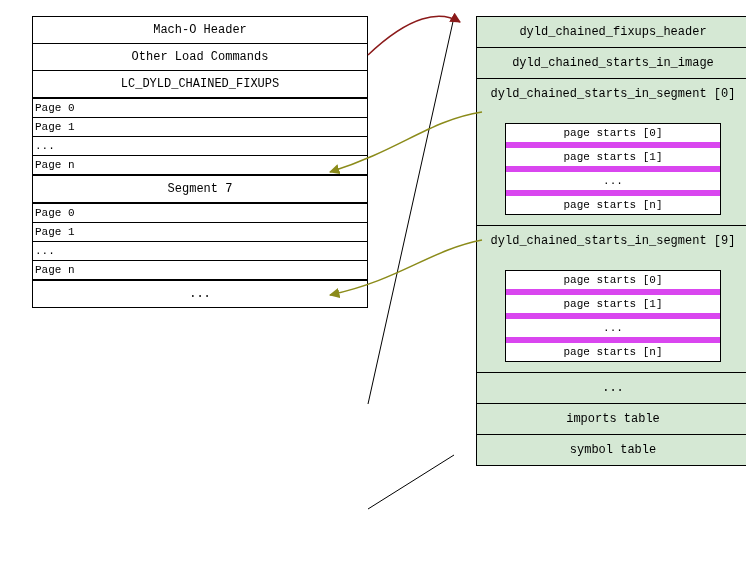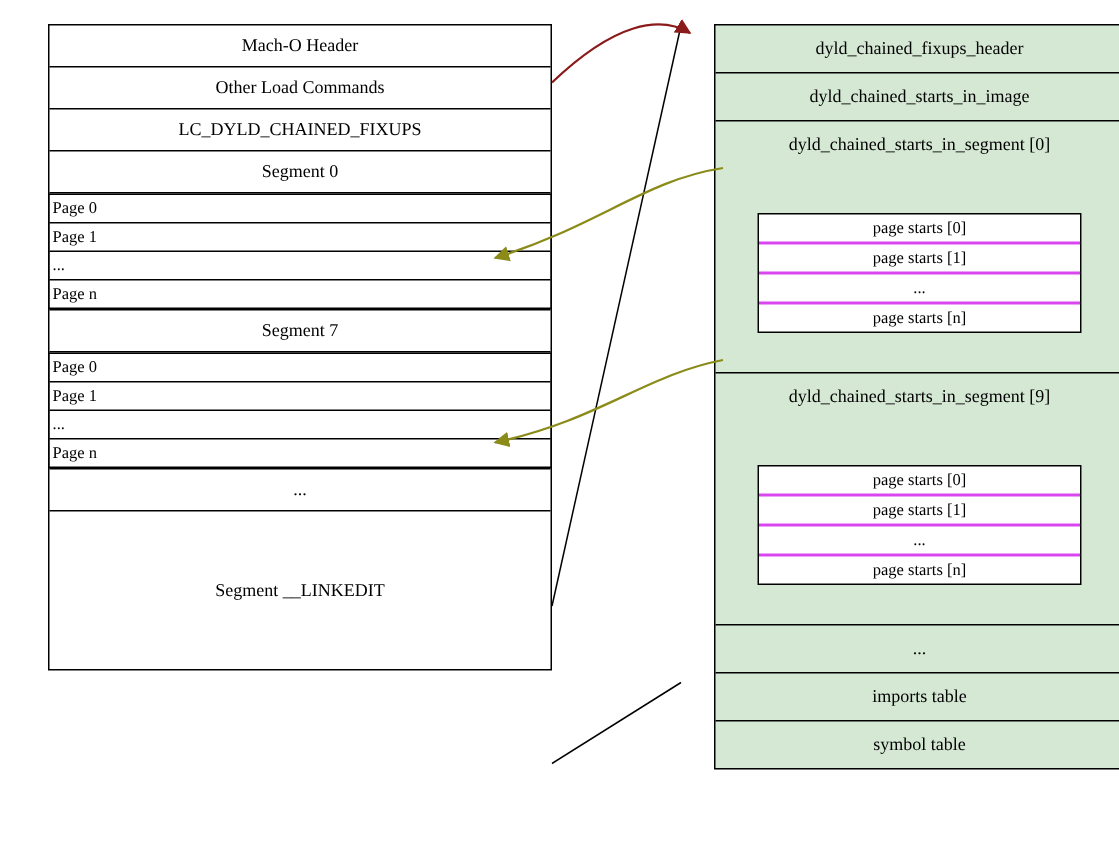--- a/index.html
+++ b/index.html
@@ -10,21 +10,20 @@
     height: 561px;
     font-family: Menlo, Monaco, "Courier New", monospace;
     font-size: 12px;
     background: #fff;
     position: relative;
   }
   .canvas {
     position: relative;
     width: 746px;
     height: 561px;
-    font-family: Liberation Serif, serif;
   }
   .left-col {
     position: absolute;
     left: 32px;
     top: 16px;
     width: 336px;
     border: 1px solid #000;
   }
   .left-col > .row {
     border-top: 1px solid #000;
@@ -78,26 +77,26 @@
   .rseg {
     border-top: 1px solid #000;
     padding: 8px 10px 10px 10px;
   }
   .rseg .rlabel {
     text-align: center;
     padding-bottom: 22px;
     font-size: 12px;
   }
   .inner-table {
-    margin: 16px 18px;
+    margin: 0 18px;
     background: #fff;
     border: 1px solid #000;
   }
   .inner-table .irow {
-    border-top: 2px solid #d946ef;
+    border-top: 6px solid #d946ef;
     text-align: center;
     padding: 3px 2px;
     font-size: 11px;
   }
   .inner-table .irow:first-child { border-top: none; }
 
   svg.overlay {
     position: absolute;
     left: 0; top: 0;
     width: 746px; height: 561px;
@@ -108,41 +107,39 @@
 <body>
 
 <div class="canvas">
 
   <div class="left-col">
     <div class="row">Mach-O Header</div>
     <div class="row">Other Load Commands</div>
     <div class="row">LC_DYLD_CHAINED_FIXUPS</div>
 
     <div class="row seg-block seg-container" style="padding:0;">
-      <div class="seg-label">Segment 0</div>
       <div class="page-table">
         <div class="prow">Page 0</div>
         <div class="prow">Page 1</div>
         <div class="prow">...</div>
         <div class="prow">Page n</div>
       </div>
     </div>
 
     <div class="row seg-block seg-container" style="padding:0;">
       <div class="seg-label">Segment 7</div>
       <div class="page-table">
         <div class="prow">Page 0</div>
         <div class="prow">Page 1</div>
         <div class="prow">...</div>
         <div class="prow">Page n</div>
       </div>
     </div>
 
     <div class="row">...</div>
-    <div class="row linkedit">Segment __LINKEDIT</div>
   </div>
 
   <div class="right-col">
     <div class="rrow">dyld_chained_fixups_header</div>
     <div class="rrow">dyld_chained_starts_in_image</div>
 
     <div class="rseg">
       <div class="rlabel">dyld_chained_starts_in_segment [0]</div>
       <div class="inner-table">
         <div class="irow">page starts [0]</div>

